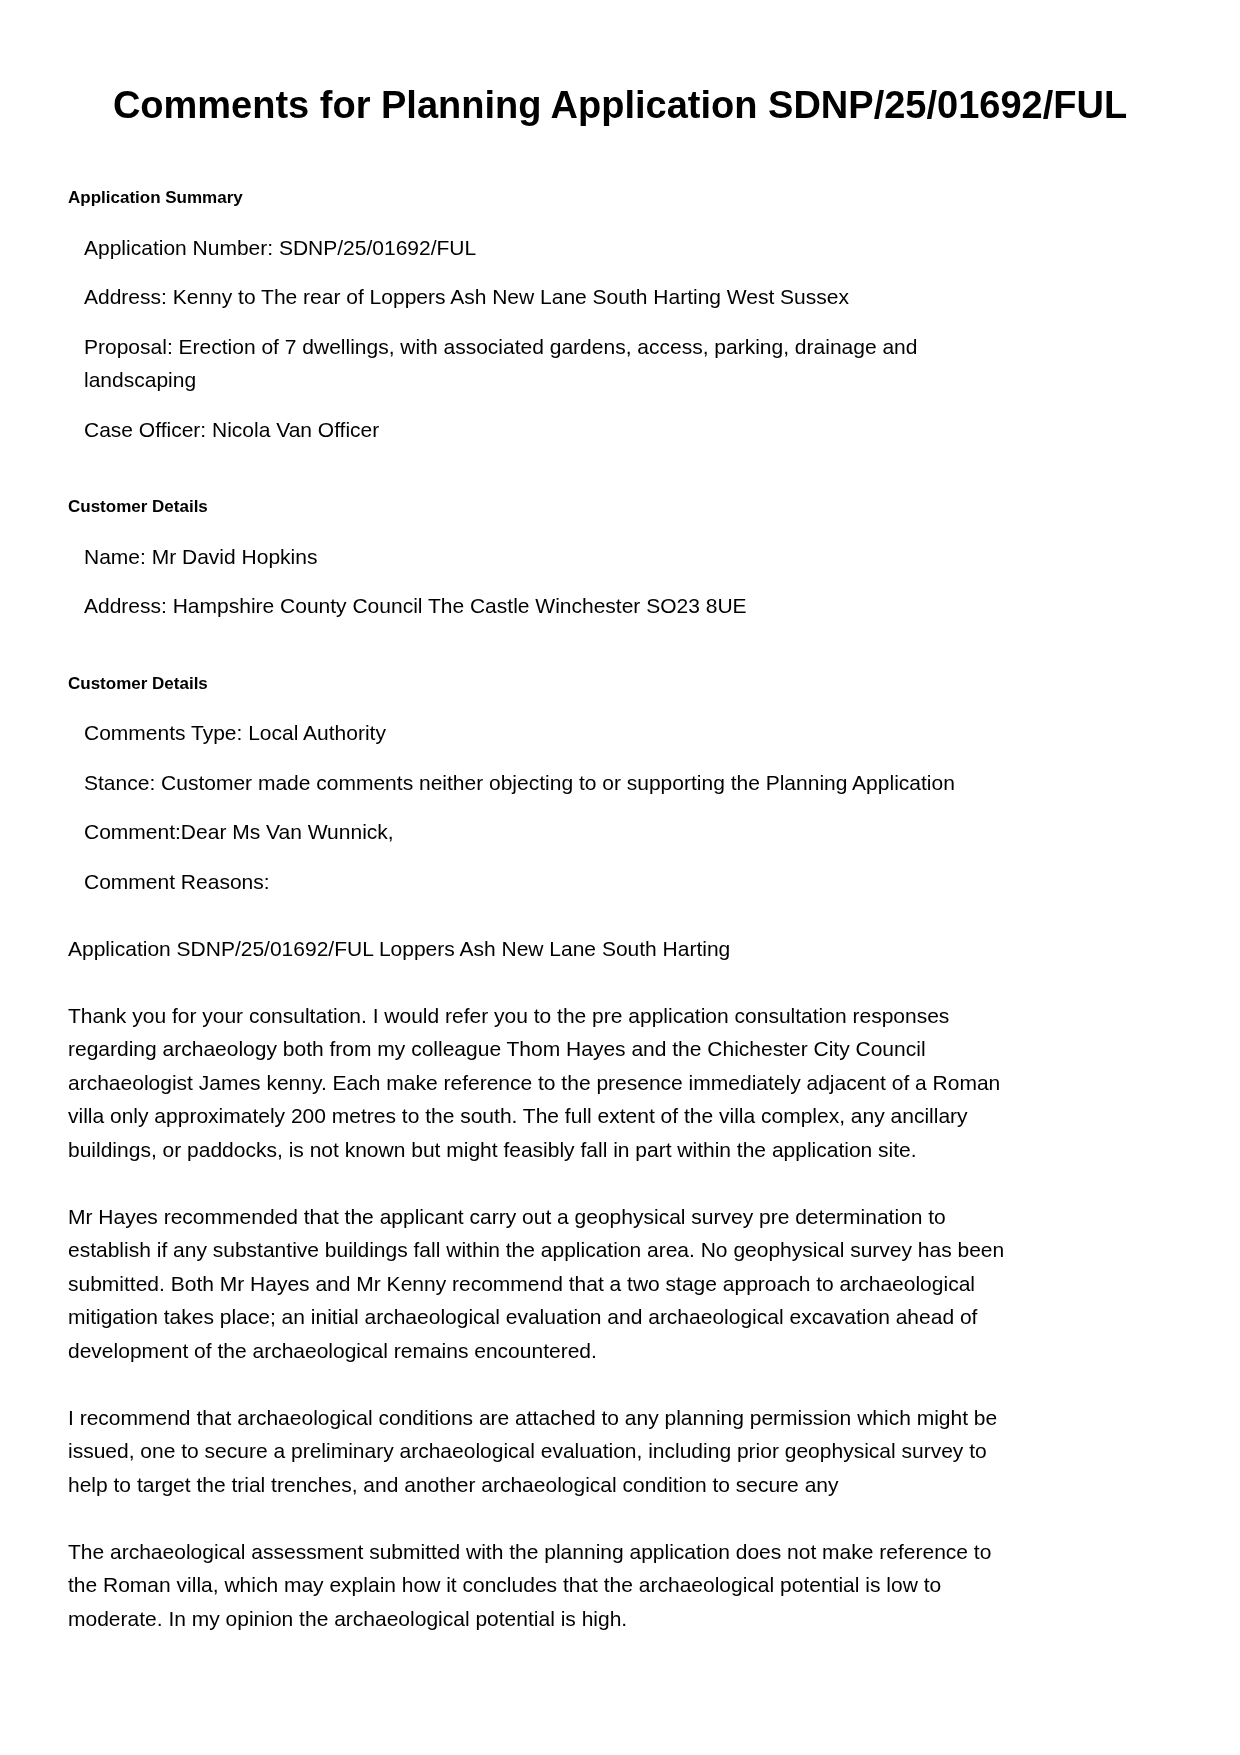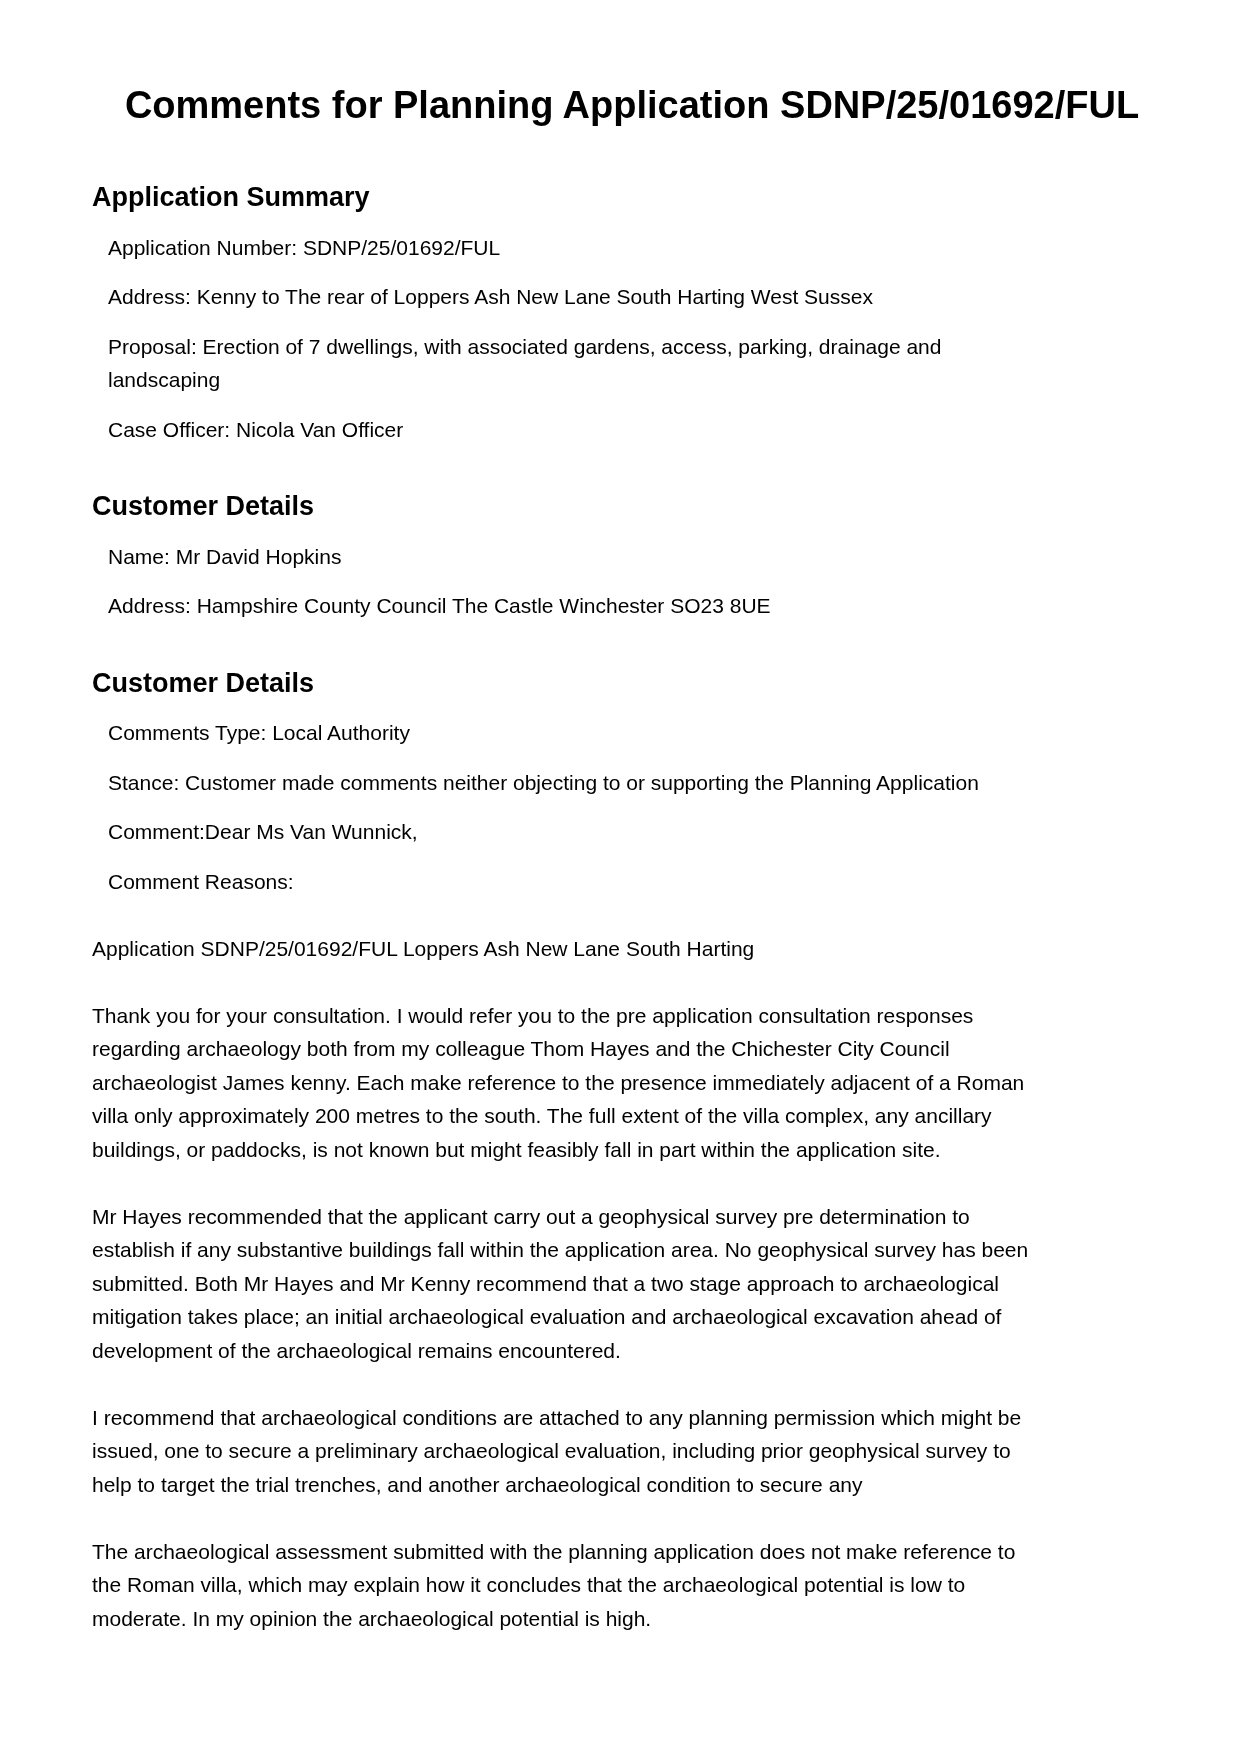--- a/index.html
+++ b/index.html
@@ -12,21 +12,20 @@
     height: 1755px;
     font-family: "Liberation Sans", sans-serif;
     color: #000000;
     overflow: hidden;
   }
   .page {
     width: 1240px;
     height: 1755px;
     background: #ffffff;
     box-sizing: border-box;
-    padding-left: 24px;
   }
   h1.doc-title {
     margin: 0;
     padding: 84px 0 0 0;
     text-align: center;
     font-size: 38px;
     font-weight: 700;
     letter-spacing: 0px;
   }
   .content {
@@ -36,21 +35,21 @@
     line-height: 33.5px;
   }
   section.block {
     padding-top: 28px;
   }
   section.block.first {
     padding-top: 54px;
   }
   h2.section-heading {
     margin: 0;
-    font-size: 27px;
+    font-size: 17px;
     font-weight: 700;
     line-height: 33.5px;
   }
   p.line {
     margin: 16px;
   }
   .comment-body p.para {
     margin: 33.5px 0 0 0;
   }
 </style>

